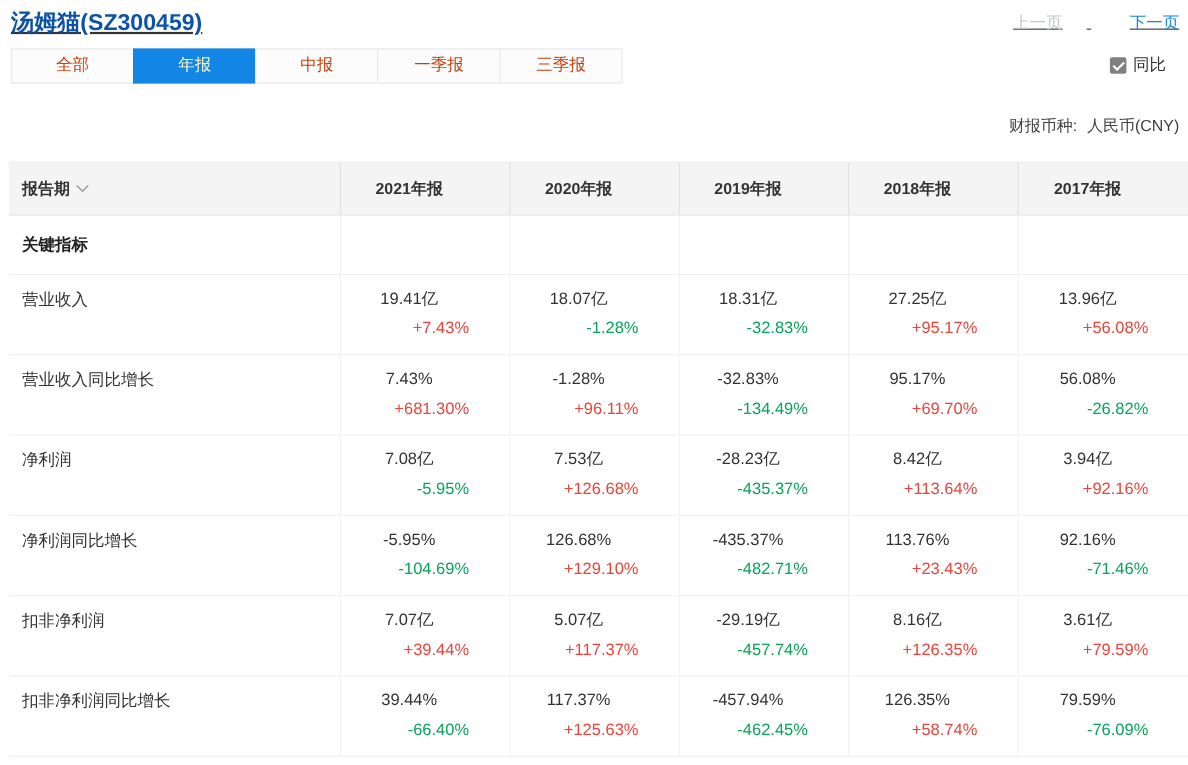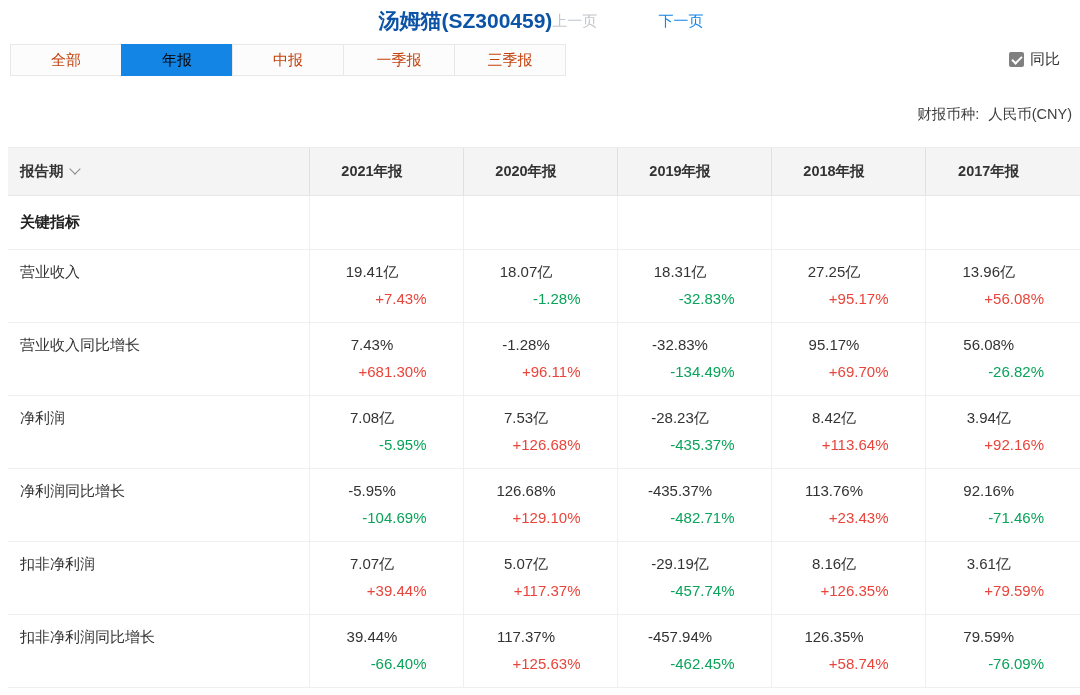--- a/index.html
+++ b/index.html
@@ -7,33 +7,33 @@
   body { font-family: "Liberation Sans", "DejaVu Sans", sans-serif; color: #333; }
   :root {
     --up: #e8443a;
     --down: #09a35a;
     --blue: #1385e5;
     --title-blue: #0b53a6;
   }
   .page { position: relative; width: 1080px; height: 695px; }
 
   
-  .top-row { display: flex; justify-content: center; align-items: flex-start; padding: 9px 8px 0 10px; }
+  .top-row { display: flex; justify-content: space-between; align-items: flex-start; padding: 9px 8px 0 10px; text-decoration: underline; }
   .stock-title { font-size: 21px; font-weight: bold; color: var(--title-blue); line-height: 24px; }
   .pager { font-size: 15px; line-height: 24px; white-space: nowrap; }
   .pager a { text-decoration: none; cursor: pointer; }
   .pager .prev { color: #c3c7cd; margin-right: 22px; }
   .pager .next { color: var(--blue); margin-left: 35px; }
 
   
   .tab-row { position: relative; margin: 11px 8px 0 10px; height: 32px; }
   .tabs { display: flex; width: 556px; height: 32px; border: 1px solid #e7e7e7; background: #fcfcfc; }
   .tab { flex: 1; height: 30px; line-height: 30px; text-align: center; font-size: 15px; color: #c2410c; cursor: pointer; border-left: 1px solid #e7e7e7; }
   .tab:first-child { border-left: none; }
-  .tab.active { background: var(--blue); color: #000000; margin: -1px 0; height: 32px; line-height: 32px; border-left-color: var(--blue); }
+  .tab.active { background: var(--blue); color: #fef9c3; margin: -1px 0; height: 32px; line-height: 32px; border-left-color: var(--blue); }
 
   
   .yoy { position: absolute; right: 12px; top: 6px; display: flex; align-items: center; cursor: pointer; font-size: 15px; color: #333; }
   .cb { display: inline-block; width: 15px; height: 15px; background: #808080; border-radius: 2px; margin-right: 6px; position: relative; }
   .cb::after { content: ""; position: absolute; left: 4.5px; top: 1.5px; width: 4px; height: 8px; border: solid #fff; border-width: 0 2px 2px 0; transform: rotate(45deg); }
 
   
   .currency { text-align: right; padding-right: 8px; margin-top: 29px; font-size: 14.5px; color: #404040; }
   .currency .cur-val { margin-left: 9px; }
 

